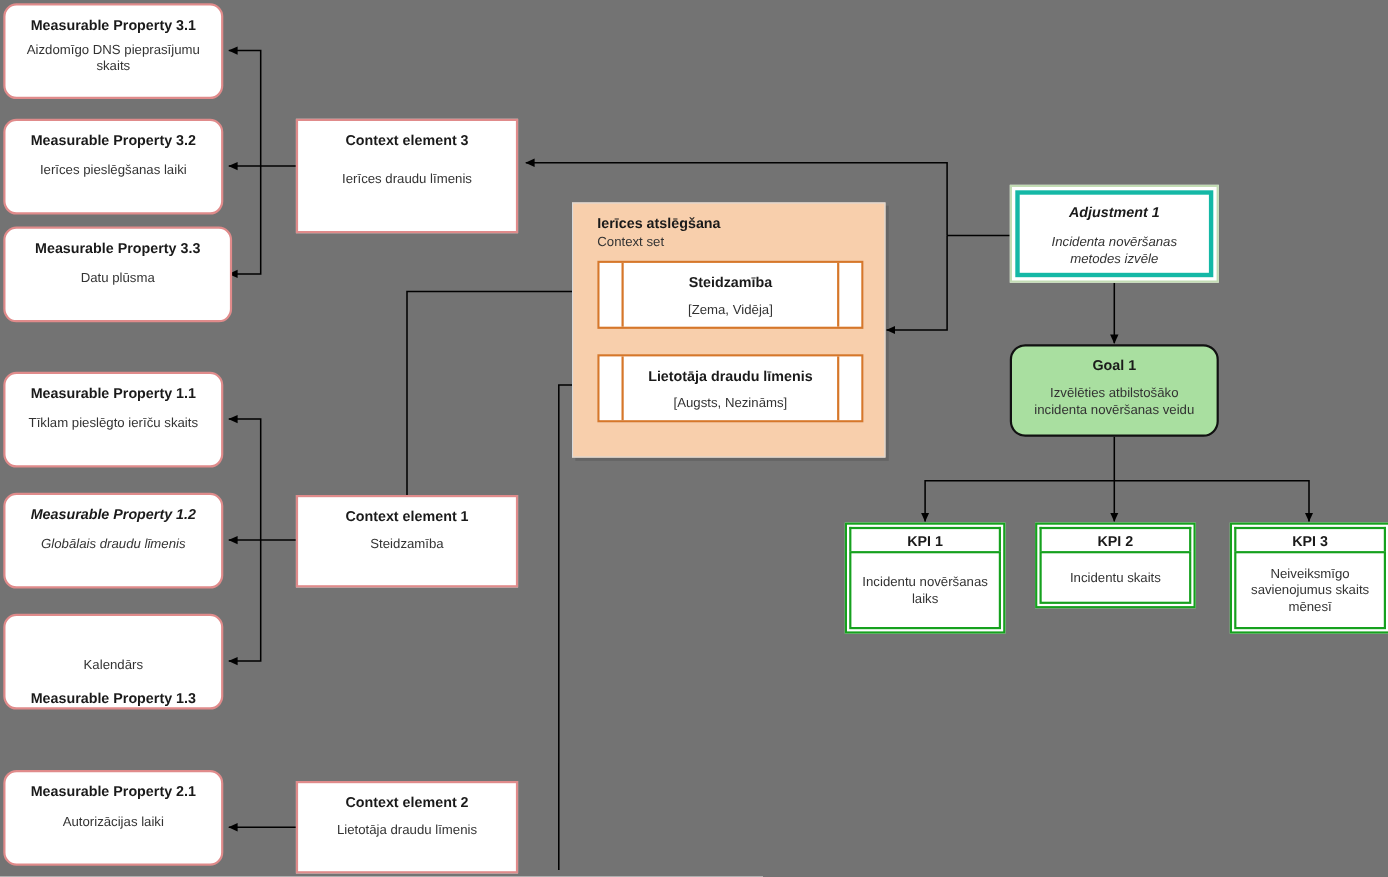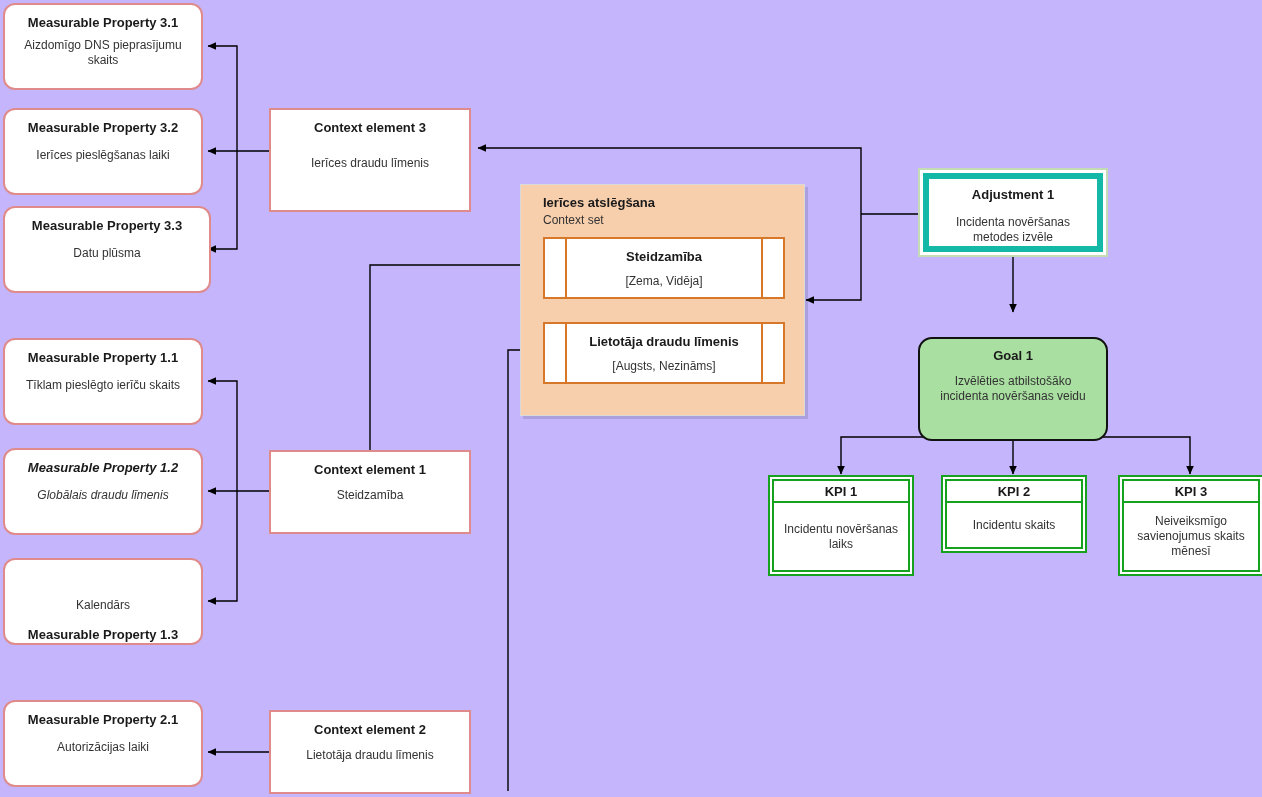--- a/index.html
+++ b/index.html
@@ -8,21 +8,21 @@
     background: #ffffff;
   }
   body {
     font-family: "Liberation Sans", sans-serif;
     -webkit-font-smoothing: antialiased;
   }
   #canvas {
     position: relative;
     width: 1262px;
     height: 797px;
-    background: #c4b5fd;
+    background: #737373;
     overflow: hidden;
   }
   .node {
     position: absolute;
     box-sizing: border-box;
     display: flex;
     flex-direction: column;
     align-items: center;
     text-align: center;
   }
@@ -112,26 +112,27 @@
   
   #adjustment-1 {
     background: #ffffff;
     border: 2px solid #c3dcb4;
     padding: 3px;
   }
   #adjustment-1 .inner {
     width: 100%;
     height: 100%;
     box-sizing: border-box;
-    border: 6px solid #14b8a6;
+    border: 4px solid #14b8a6;
     background: #ffffff;
     display: flex;
     flex-direction: column;
     align-items: center;
     padding-top: 8px;
+    font-style: italic;
   }
   #adjustment-1 .n-sub {
     margin-top: 12px;
     padding: 0 12px;
   }
   
   #goal-1 {
     background: #a9dfa0;
     border: 2px solid #111111;
     border-radius: 14px;
@@ -295,21 +296,21 @@
     </div>
   </div>
 
   <div class="node" id="adjustment-1" style="left:918px; top:168px; width:190px; height:89px;">
     <div class="inner">
       <div class="n-title">Adjustment 1</div>
       <div class="n-sub">Incidenta novēršanas metodes izvēle</div>
     </div>
   </div>
 
-  <div class="node" id="goal-1" style="left:918px; top:313px; width:190px; height:104px;margin-top:24px;">
+  <div class="node" id="goal-1" style="left:918px; top:313px; width:190px; height:84px;">
     <div class="n-title">Goal 1</div>
     <div class="n-sub">Izvēlēties atbilstošāko incidenta novēršanas veidu</div>
   </div>
 
   <div class="node kpi" style="left:768px; top:475px; width:146px; height:101px;">
     <div class="kpi-head">KPI 1</div>
     <div class="kpi-body">Incidentu novēršanas laiks</div>
   </div>
 
   <div class="node kpi" style="left:941px; top:475px; width:146px; height:78px;">

